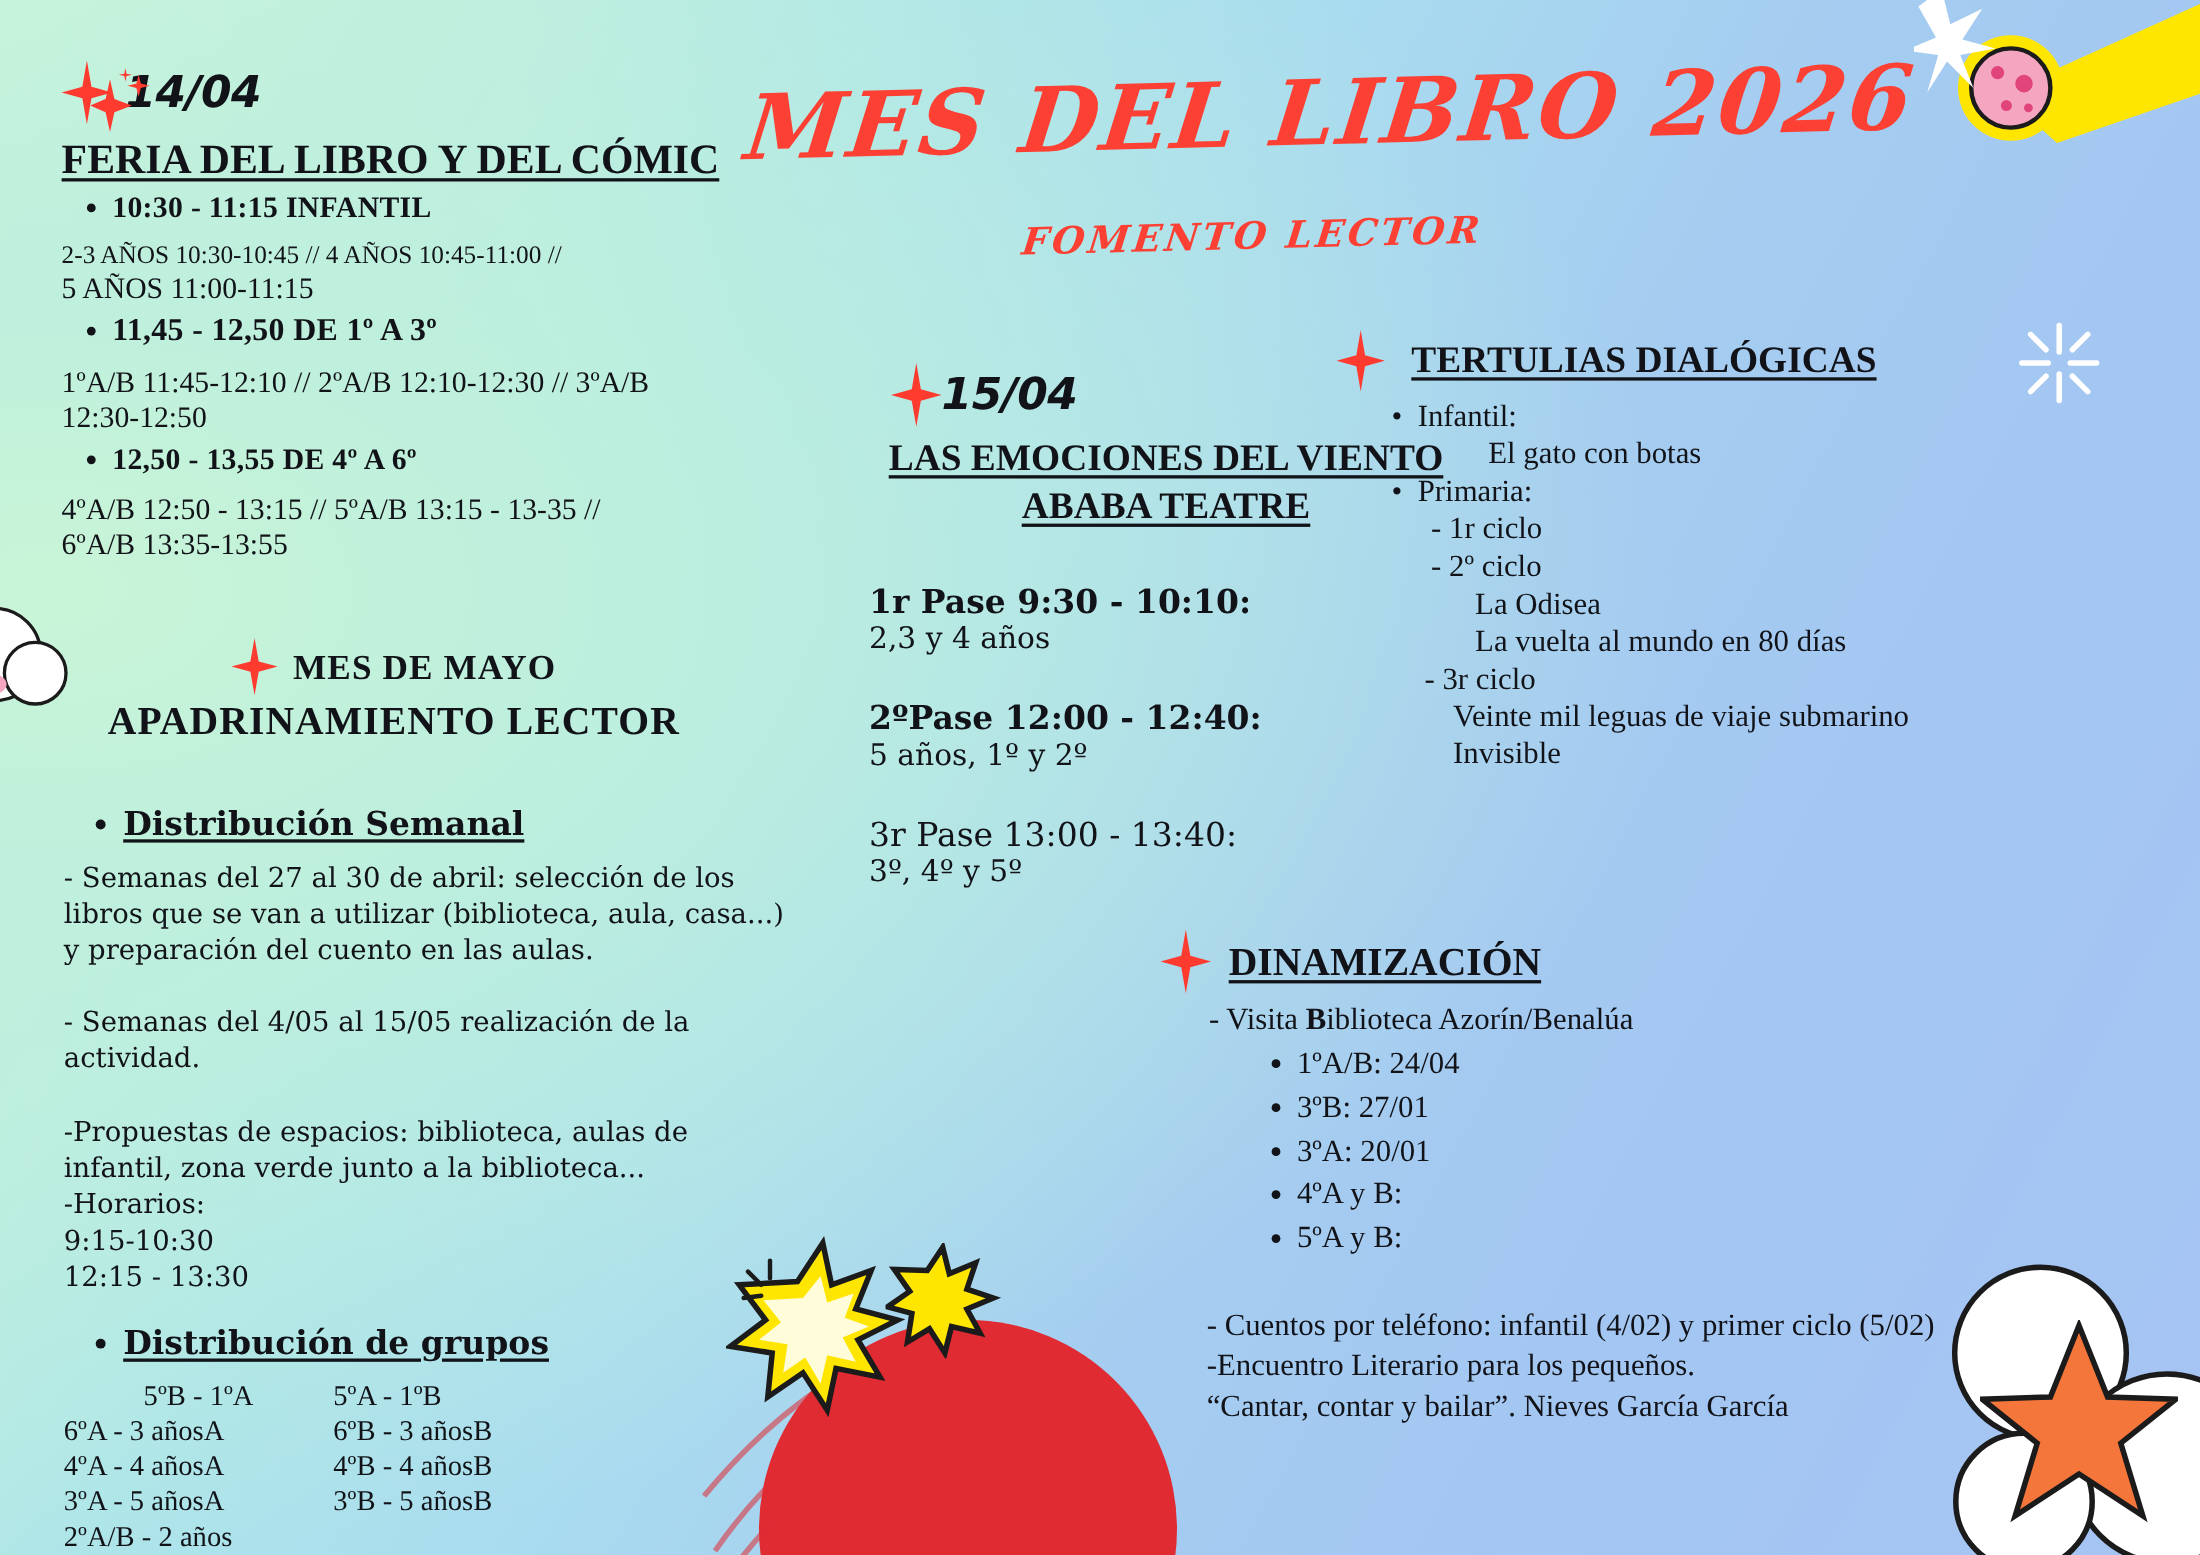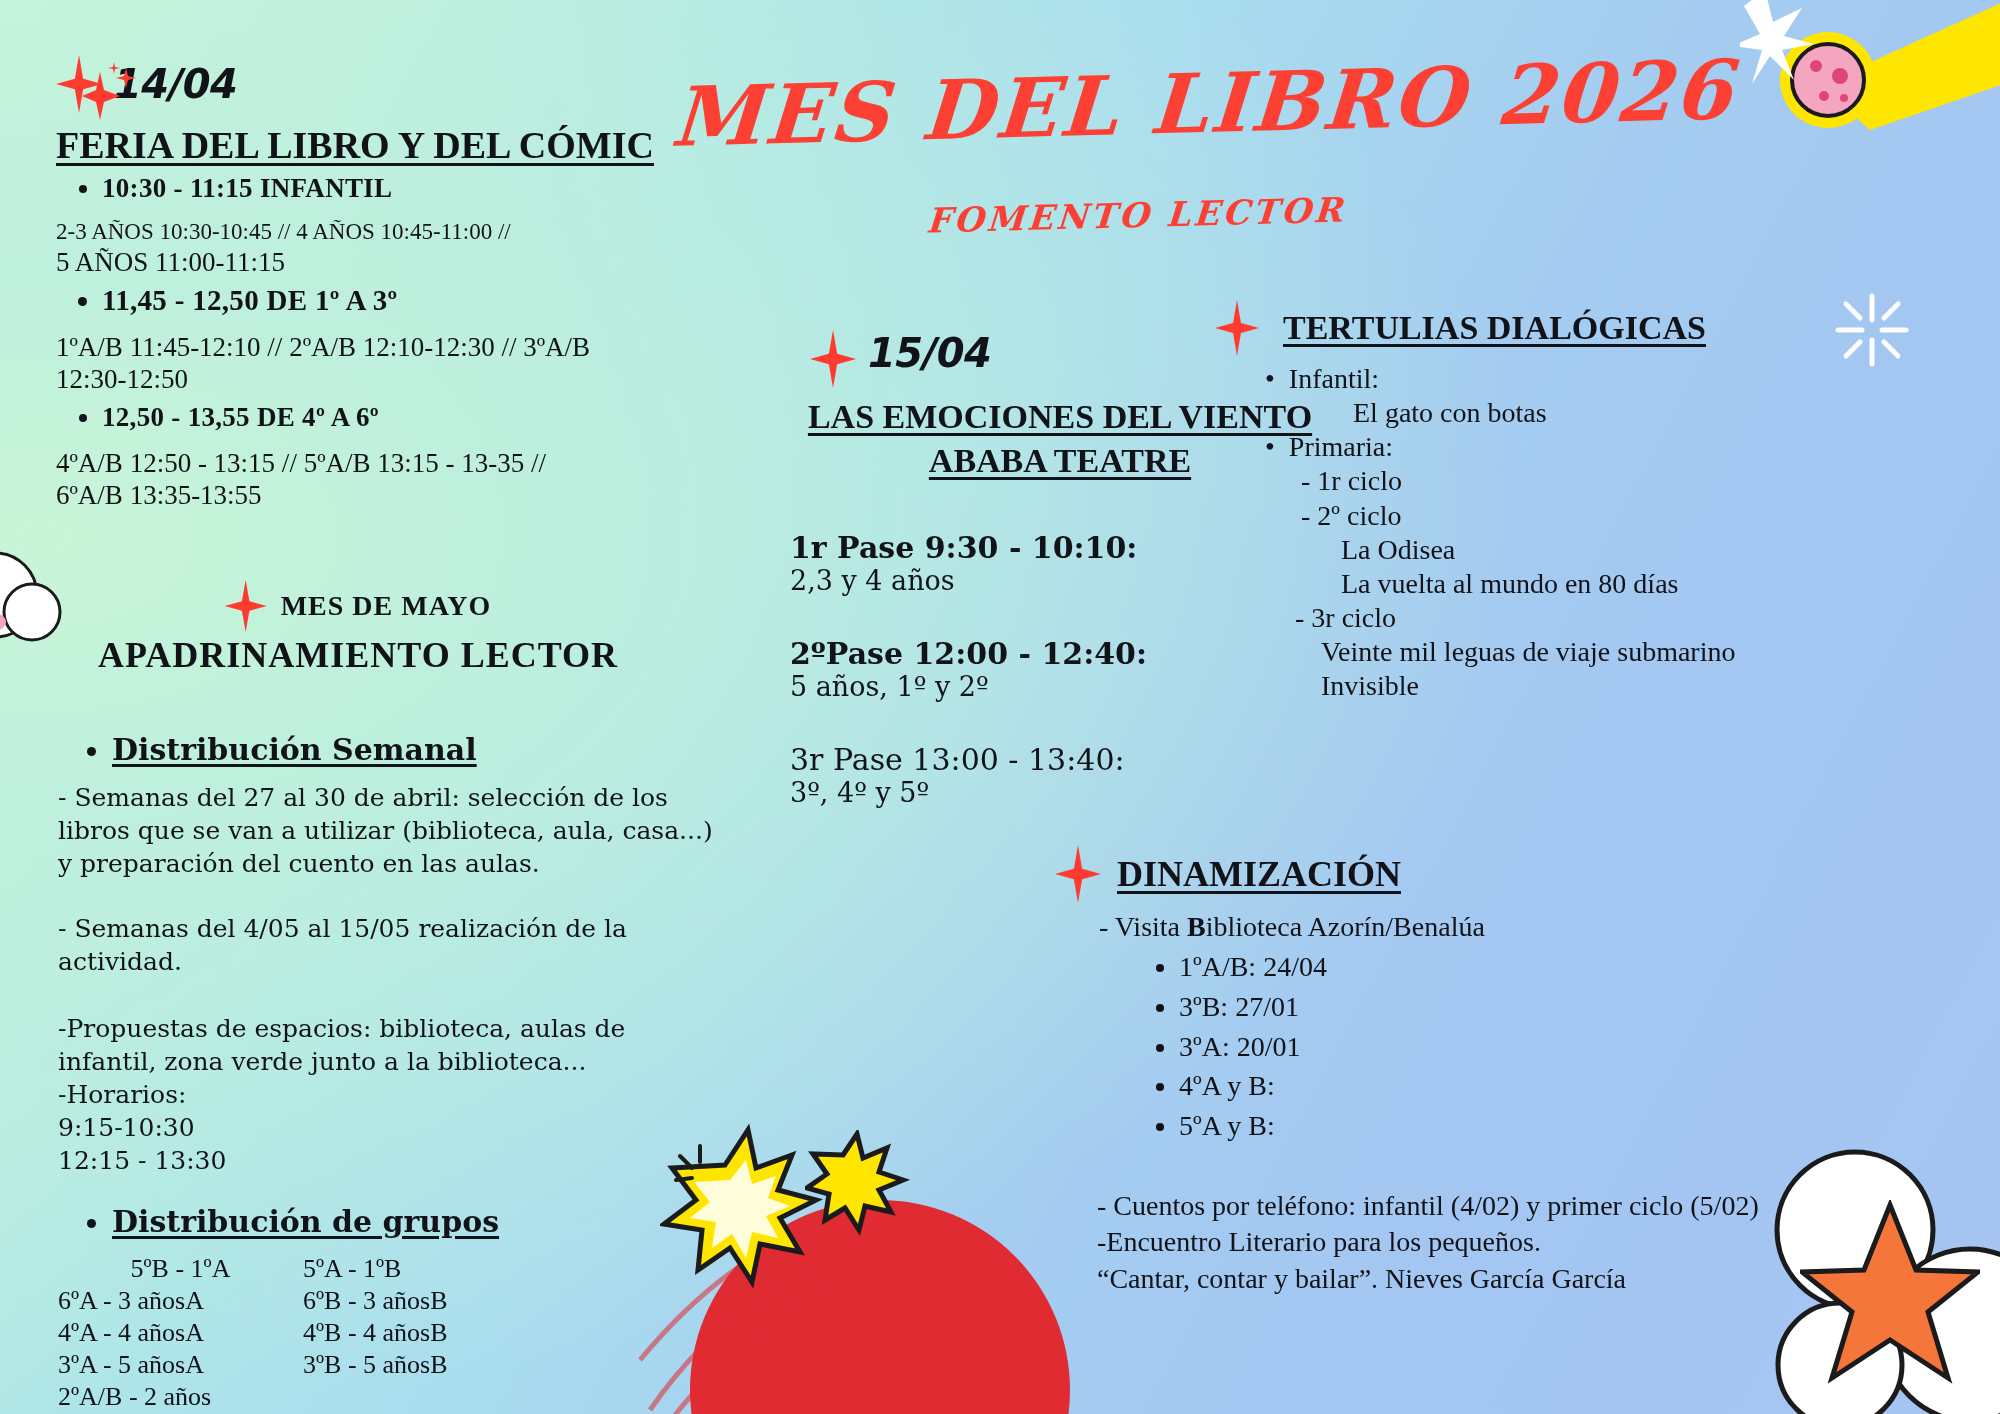--- a/index.html
+++ b/index.html
@@ -155,21 +155,21 @@
         <li style="font-size:27px;font-weight:bold;letter-spacing:.3px;">12,50 - 13,55 DE 4º A 6º</li>
       </ul>
       <div style="font-size:27px;line-height:1.2;">4ºA/B 12:50 - 13:15  // 5ºA/B 13:15 - 13-35 //</div>
       <div style="font-size:27px;line-height:1.2;">6ºA/B 13:35-13:55</div>
     </div>
   </div>
 
   <div style="position:absolute;left:48px;top:580px;width:620px;text-align:center;">
     <div style="display:flex;align-items:center;justify-content:center;gap:14px;">
       <span class="four" style="display:inline-block;width:42px;height:52px;"></span>
-      <span style="font-size:28px;font-weight:bold;letter-spacing:1px;">MES DE MAYO</span>
+      <span style="font-size:32px;font-weight:bold;letter-spacing:1px;">MES DE MAYO</span>
     </div>
     <div style="font-size:36px;font-weight:bold;letter-spacing:1px;margin-top:2px;">APADRINAMIENTO LECTOR</div>
   </div>
 
   <div style="position:absolute;left:58px;top:718px;width:660px;font-family:'DejaVu Serif',serif;">
     <ul class="bul" style="padding-left:40px;">
       <li class="u" style="font-size:30px;font-weight:bold;">Distribución Semanal</li>
     </ul>
     <p class="sub" style="font-size:25px;line-height:1.32;margin-top:10px;">- Semanas del 27 al 30 de abril: selección de los libros que se van a utilizar (biblioteca, aula, casa...) y preparación del cuento en las aulas.</p>
     <p class="sub" style="font-size:25px;line-height:1.32;margin-top:32px;">- Semanas del 4/05 al 15/05 realización de la actividad.</p>
@@ -203,21 +203,21 @@
         </tr>
         <tr>
           <td style="padding:1px 0;">2ºA/B - 2 años</td>
           <td style="padding:1px 0;"></td>
         </tr>
       </tbody>
     </table>
   </div>
 
   <div style="position:absolute;left:790px;top:330px;width:540px;">
-    <div style="display:flex;align-items:flex-start;gap:12px;margin-left:20px;">
+    <div style="display:flex;align-items:center;margin-left:20px;">
       <span class="four" style="display:inline-block;width:46px;height:58px;"></span>
       <span class="date-badge" style="font-size:40px;">15/04</span>
     </div>
 
     <div style="text-align:center;margin-top:10px;">
       <h2 class="sec" style="font-size:34px;display:inline-block;">LAS EMOCIONES DEL VIENTO</h2>
       <h2 class="sec" style="font-size:34px;display:inline-block;margin-top:6px;">ABABA TEATRE </h2>
     </div>
 
     <div style="margin-top:50px;">

